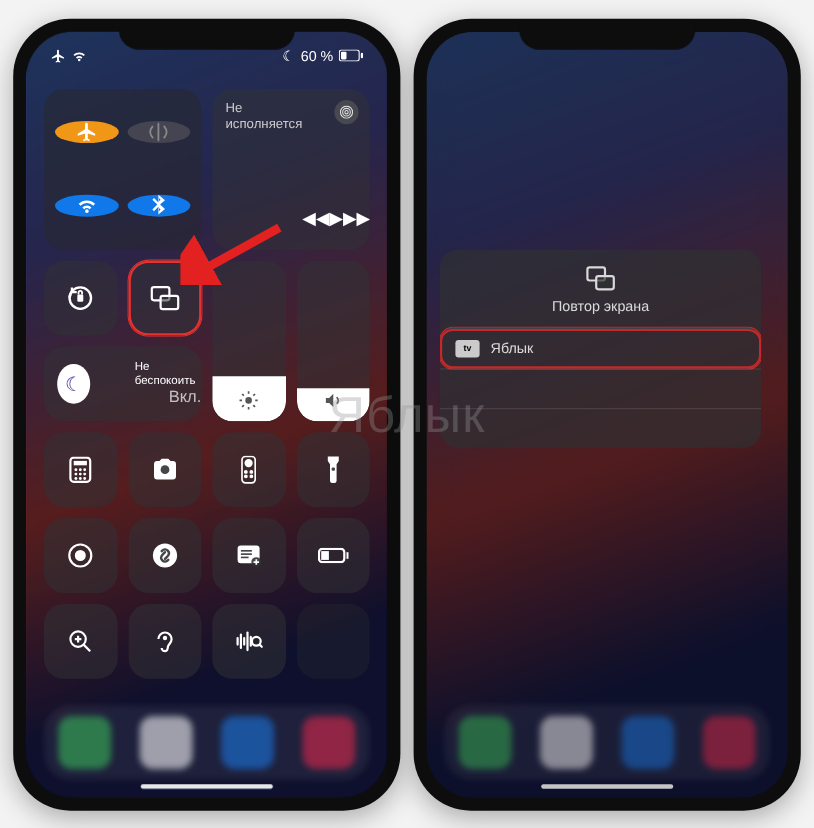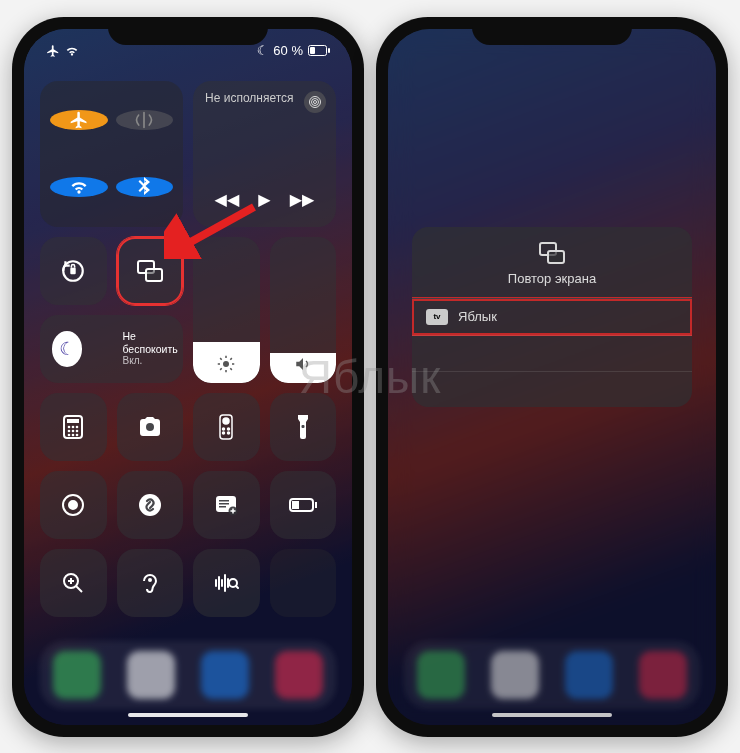--- a/index.html
+++ b/index.html
@@ -104,21 +104,20 @@
     gap:8px; padding:10px;
     background: rgba(40,40,48,.55);
   }
   .connectivity .circle {
     border-radius:50%;
     display:flex; align-items:center; justify-content:center;
   }
   .media {
     grid-column: span 2;
     grid-row: span 2;
-    flex-direction:column;
     justify-content:flex-start;
     padding:10px 12px;
     font-size: 12px;
     color:#ccc;
   }
   .media-title { align-self:flex-start; }
   .media-controls {
     width:100%;
     margin-top:auto;
     margin-bottom:8px;
@@ -157,21 +156,21 @@
     padding-left:12px;
     gap:10px;
   }
   .focus .moon {
     width:36px;height:36px;border-radius:50%;
     background:#fff;color:#4c3fb5;
     display:flex;align-items:center;justify-content:center;
     font-size:18px;
   }
   .focus-text { font-size:10.5px; line-height:1.2;margin-left:30px; }
-  .focus-text .sub { font-size:10px; opacity:.7; }
+  .focus-text .sub { font-size:15px; opacity:.7;text-align:right; }
   .sq { font-size:20px; }
   .placeholder { background: rgba(40,40,48,.4); }
 
   .highlight-red {
     box-shadow: inset 0 0 0 2px #ff2a2a, 0 0 0 1px #ff2a2a;
   }
 
   
   .arrow {
     position:absolute; z-index:80;
@@ -192,42 +191,42 @@
     filter:blur(3px);
     opacity:.6;
   }
   .dock .appicon {
     width:48px;height:48px;border-radius:12px;
   }
 
   
   .popup {
     position:absolute;
-    top: 198px; left:24px; right:24px;
+    top: 198px; left:12px; right:24px;
     background: rgba(55,55,60,.7);
     border-radius: 16px;
     padding: 14px 0 0 0;
     color:#fff;
     font-size:13px;
     overflow:hidden;
   }
   .popup-head {
     display:flex;
     flex-direction:column;
     align-items:center;
     gap:6px;
     padding-bottom:12px;
   }
   .popup-row {
     display:flex; align-items:center; gap:10px;
     padding:10px 14px;
     border-top:1px solid rgba(255,255,255,.12);
     font-size:13px;
   }
-  .popup-row.highlight-red { border-radius:0; }
+  .popup-row.highlight-red { border-radius:12px; }
   .tv-badge {
     width:22px;height:16px;background:#efefef;color:#000;
     font-size:8px;font-weight:700;border-radius:3px;
     display:flex;align-items:center;justify-content:center;
   }
   .popup-row.empty { height:36px; border-top:1px solid rgba(255,255,255,.12); }
 
   
   svg { display:block; }
 

